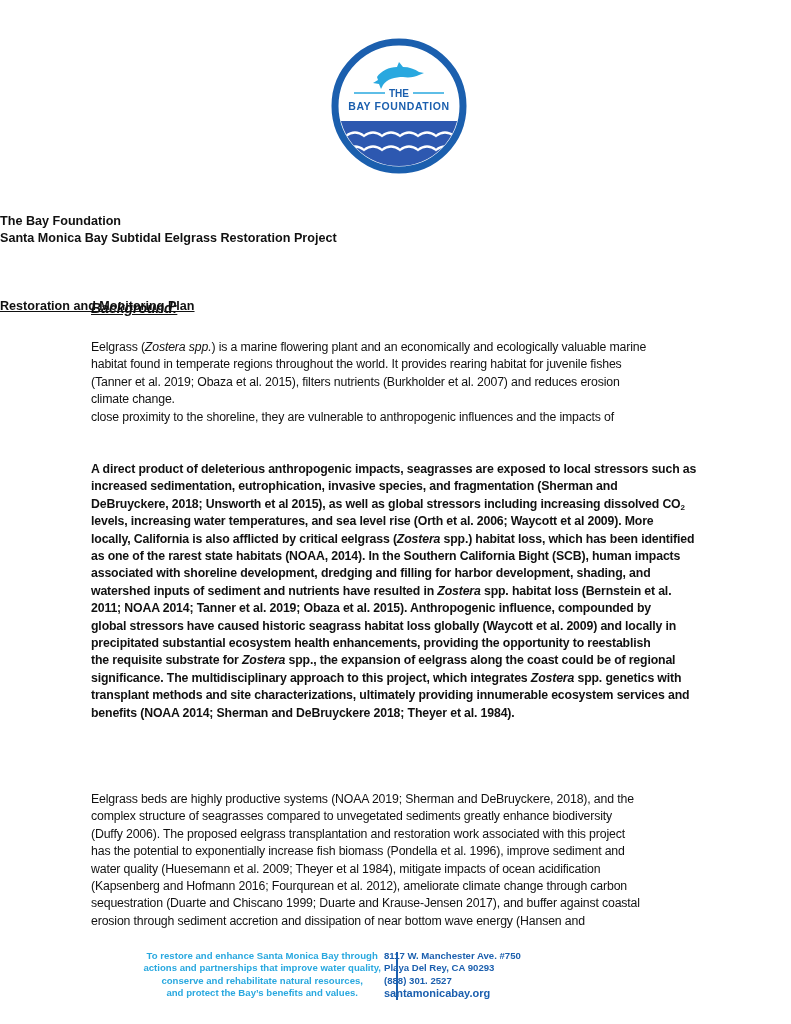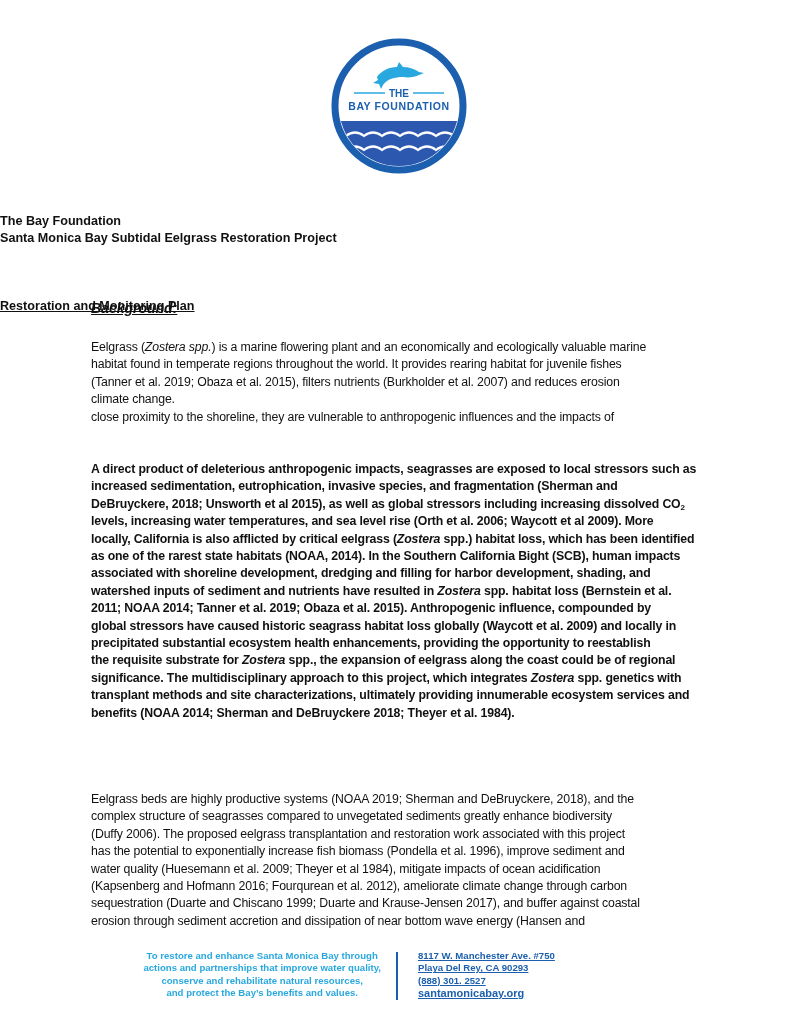--- a/index.html
+++ b/index.html
@@ -13,21 +13,21 @@
     .body-text { position: absolute; left: 91px; width: 625px; font-size: 12.3px; line-height: 17.4px; color: #111; letter-spacing: -0.15px; }
     .p1 { top: 339px; }
     .p2 { top: 461px; font-weight: bold; }
     .p3 { top: 791px; }
     .line { white-space: nowrap; display: block; }
     i { font-style: italic; }
     sub { font-size: 8px; vertical-align: -2px; line-height: 0; }
     .footer { position: absolute; top: 950px; left: 0; width: 791px; height: 56px; }
     .mission { position: absolute; right: 410px; top: 0; text-align: center; color: #29a8df; font-weight: bold; font-size: 9.6px; line-height: 12.4px; white-space: nowrap; }
     .divider { position: absolute; left: 396px; top: 2px; width: 2px; height: 48px; background: #1b5fae; }
-    .address { position: absolute; left: 418px; top: 0; color: #1b5fae; font-weight: bold; font-size: 9.6px; line-height: 12.4px; white-space: nowrap; text-decoration: underline; }
+    .address { position: absolute; left: 384px; top: 0; color: #1b5fae; font-weight: bold; font-size: 9.6px; line-height: 12.4px; white-space: nowrap; }
     .address .web { font-size: 11px; }
   </style>
 </head>
 <body>
 
 <div class="logo">
   <svg width="140" height="162" viewBox="0 0 140 162">
     <defs>
       <clipPath id="innerClip">
           <circle cx="70" cy="81" r="60"></circle>

